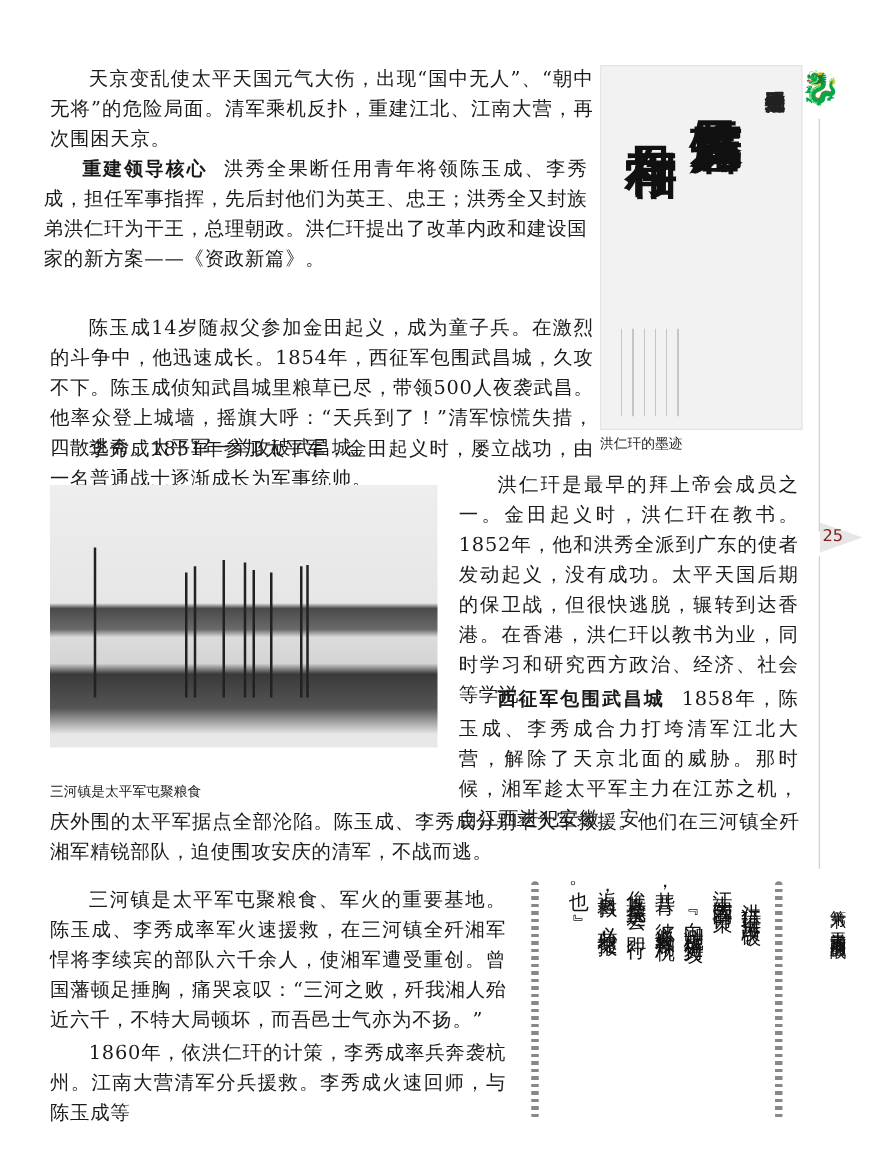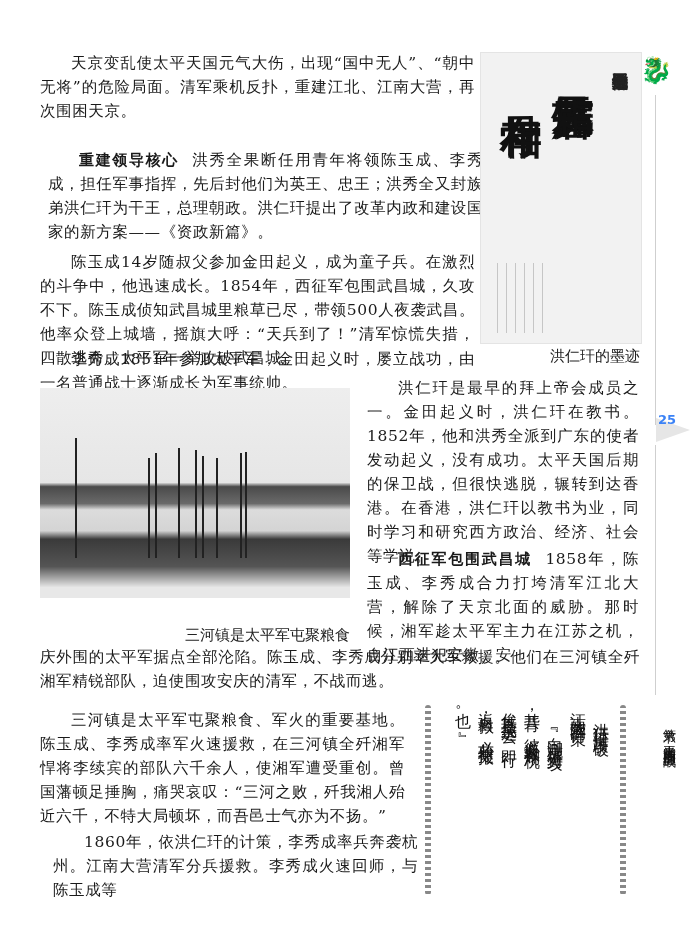--- a/index.html
+++ b/index.html
@@ -1,50 +1,50 @@
 <!DOCTYPE html>
 <html><head>
 <meta charset="utf-8">
 <style>
   html, body { margin:0; padding:0; }
   body { width:700px; height:927px; background:#ffffff; position:relative; overflow:hidden;
          font-family:"DejaVu Serif", serif; color:#1a1a1a; }
   .p { position:absolute; font-size:15.5px; line-height:24px; letter-spacing:0.6px; margin:0; text-align:justify; }
   .p .lead { font-family:"DejaVu Sans", sans-serif; font-weight:bold; font-size:15px; }
-  .caption { position:absolute; font-size:15px; color:#222; text-align:right;font-family:Liberation Serif, serif; }
+  .caption { position:absolute; font-size:11px; color:#222; text-align:left;font-family:Liberation Serif, serif; }
   .rule { position:absolute; left:655px; width:1px; background:#cfcfcf; }
   .calligraphy { position:absolute; left:480px; top:52px; width:160px; height:290px;
      background:#f2f2f2; border:1px solid #e4e4e4; }
   .calligraphy .big { position:absolute; font-family:"DejaVu Serif", serif; font-weight:bold; color:#111;
      font-size:42px; line-height:52px; writing-mode:vertical-rl; }
   .calligraphy .small-col { position:absolute; writing-mode:vertical-rl; font-size:16px; font-weight:bold; color:#222; }
   .calligraphy .note { position:absolute; left:10px; top:210px; width:58px; height:70px;
      background:repeating-linear-gradient(90deg, transparent 0 6px, #bbb 6px 7px, transparent 7px 9px); opacity:0.8; }
   .photo { position:absolute; left:40px; top:388px; width:310px; height:210px;
      background:linear-gradient(#eeeeee 0%, #e6e6e6 45%, #4a4a4a 47%, #6a6a6a 55%, #dcdcdc 58%, #d4d4d4 68%, #3a3a3a 72%, #555 85%, #e8e8e8 95%); }
   .photo .mast { position:absolute; width:2px; background:#222; bottom:40px; }
-  .page-num { position:absolute; left:658px; top:412px; font-family:"DejaVu Sans", sans-serif; font-weight:bold; font-size:13px; color:#3b82f6; }
+  .page-num { position:absolute; left:658px; top:422px; font-family:"DejaVu Sans", sans-serif; font-weight:normal; font-size:13px; color:#7f1d1d; }
   .tab-tri { position:absolute; left:656px; top:418px; width:0; height:0;
      border-top:12px solid transparent; border-bottom:12px solid transparent; border-left:34px solid #e6e6e6; }
   .vside { position:absolute; writing-mode:vertical-rl; font-family:"DejaVu Sans", sans-serif; font-size:13px; letter-spacing:1px; color:#111; }
   .sidebar-box { position:absolute; left:425px; top:700px; width:200px; height:200px; }
   .sidebar-box .col { position:absolute; writing-mode:vertical-rl; font-size:16px; line-height:22px; letter-spacing:3px; color:#111; font-family:"DejaVu Sans", sans-serif; }
   .chain { position:absolute; width:6px; top:705px; height:190px;
      background:repeating-linear-gradient(180deg, #555 0 3px, transparent 3px 6px); border-radius:3px; opacity:0.7; }
   .dragon { position:absolute; left:640px; top:55px; font-size:26px; color:#444; }
 </style>
 </head>
 <body>
 
 <div class="dragon">🐉</div>
 <div class="rule" style="top:95px;height:330px;"></div>
 <div class="rule" style="top:445px;height:250px;"></div>
 
 <p class="p" style="left:40px;top:51px;width:435px;text-indent:2em;">天京变乱使太平天国元气大伤，出现“国中无人”、“朝中无将”的危险局面。清军乘机反扑，重建江北、江南大营，再次围困天京。</p>
-<p class="p" style="left:48px;top:123px;width:435px;text-indent:2em;margin-top:25px;"><span class="lead">重建领导核心</span>&nbsp;&nbsp;<span>洪秀全果断任用青年将领陈玉成、李秀成，担任军事指挥，先后封他们为英王、忠王；洪秀全又封族弟洪仁玕为干王，总理朝政。洪仁玕提出了改革内政和建设国家的新方案——《资政新篇》。</span></p>
+<p class="p" style="left:35px;top:123px;width:435px;text-indent:2em;"><span class="lead">重建领导核心</span>&nbsp;&nbsp;<span>洪秀全果断任用青年将领陈玉成、李秀成，担任军事指挥，先后封他们为英王、忠王；洪秀全又封族弟洪仁玕为干王，总理朝政。洪仁玕提出了改革内政和建设国家的新方案——《资政新篇》。</span></p>
 <p class="p" style="left:40px;top:240px;width:435px;text-indent:2em;margin-top:10px;">陈玉成14岁随叔父参加金田起义，成为童子兵。在激烈的斗争中，他迅速成长。1854年，西征军包围武昌城，久攻不下。陈玉成侦知武昌城里粮草已尽，带领500人夜袭武昌。他率众登上城墙，摇旗大呼：“天兵到了！”清军惊慌失措，四散逃命。太平军一举攻破武昌城。</p>
 <p class="p" style="left:40px;top:347px;width:435px;text-indent:2em;">李秀成1851年参加太平军，金田起义时，屡立战功，由一名普通战士逐渐成长为军事统帅。</p>
 
 <div class="calligraphy">
   <div class="small-col" style="left:128px;top:8px;">御赐金笔干王书法</div>
   <div class="big" style="left:66px;top:10px;">蘑铢凤霜</div>
   <div class="big" style="left:14px;top:30px;">存骨相</div>
   <div class="note"></div>
 </div>
 <div class="caption" style="left:480px;top:347px;width:160px;">洪仁玕的墨迹</div>
@@ -63,21 +63,21 @@
   <div class="mast" style="left:200px;height:105px;"></div>
   <div class="mast" style="left:205px;height:106px;"></div>
 </div>
 <div class="caption" style="left:40px;top:626px;width:310px;">三河镇是太平军屯聚粮食</div>
 
 <p class="p" style="left:367px;top:376px;width:272px;text-indent:2em;">洪仁玕是最早的拜上帝会成员之一。金田起义时，洪仁玕在教书。1852年，他和洪秀全派到广东的使者发动起义，没有成功。太平天国后期的保卫战，但很快逃脱，辗转到达香港。在香港，洪仁玕以教书为业，同时学习和研究西方政治、经济、社会等学说。</p>
 <p class="p" style="left:367px;top:547px;width:272px;text-indent:2em;"><span class="lead">西征军包围武昌城</span>&nbsp;&nbsp;<span>1858年，陈玉成、李秀成合力打垮清军江北大营，解除了天京北面的威胁。那时候，湘军趁太平军主力在江苏之机，自江西进犯安徽。安</span></p>
 <p class="p" style="left:40px;top:645px;width:600px;">庆外围的太平军据点全部沦陷。陈玉成、李秀成分别率大军救援。他们在三河镇全歼湘军精锐部队，迫使围攻安庆的清军，不战而逃。</p>
 
 <p class="p" style="left:40px;top:708px;width:365px;text-indent:2em;">三河镇是太平军屯聚粮食、军火的重要基地。陈玉成、李秀成率军火速援救，在三河镇全歼湘军悍将李续宾的部队六千余人，使湘军遭受重创。曾国藩顿足捶胸，痛哭哀叹：“三河之败，歼我湘人殆近六千，不特大局顿坏，而吾邑士气亦为不扬。”</p>
-<p class="p" style="left:40px;top:830px;width:365px;text-indent:2em;margin-left:13px;">1860年，依洪仁玕的计策，李秀成率兵奔袭杭州。江南大营清军分兵援救。李秀成火速回师，与陈玉成等</p>
+<p class="p" style="left:40px;top:830px;width:365px;text-indent:2em;">1860年，依洪仁玕的计策，李秀成率兵奔袭杭州。江南大营清军分兵援救。李秀成火速回师，与陈玉成等</p>
 
 <div class="chain" style="left:425px;"></div>
 <div class="chain" style="left:620px;"></div>
 <div class="sidebar-box">
   <div class="col" style="left:165px;top:10px;">洪仁玕提出攻破</div>
   <div class="col" style="left:142px;top:0px;">江南大营的计策：</div>
   <div class="col" style="left:119px;top:22px;">『向湖杭虚处力攻</div>
   <div class="col" style="left:96px;top:0px;">其背，彼必返救湖杭，</div>
   <div class="col" style="left:73px;top:0px;">俟其撤兵远去，即行</div>
   <div class="col" style="left:50px;top:0px;">返自救，必获捷报</div>

